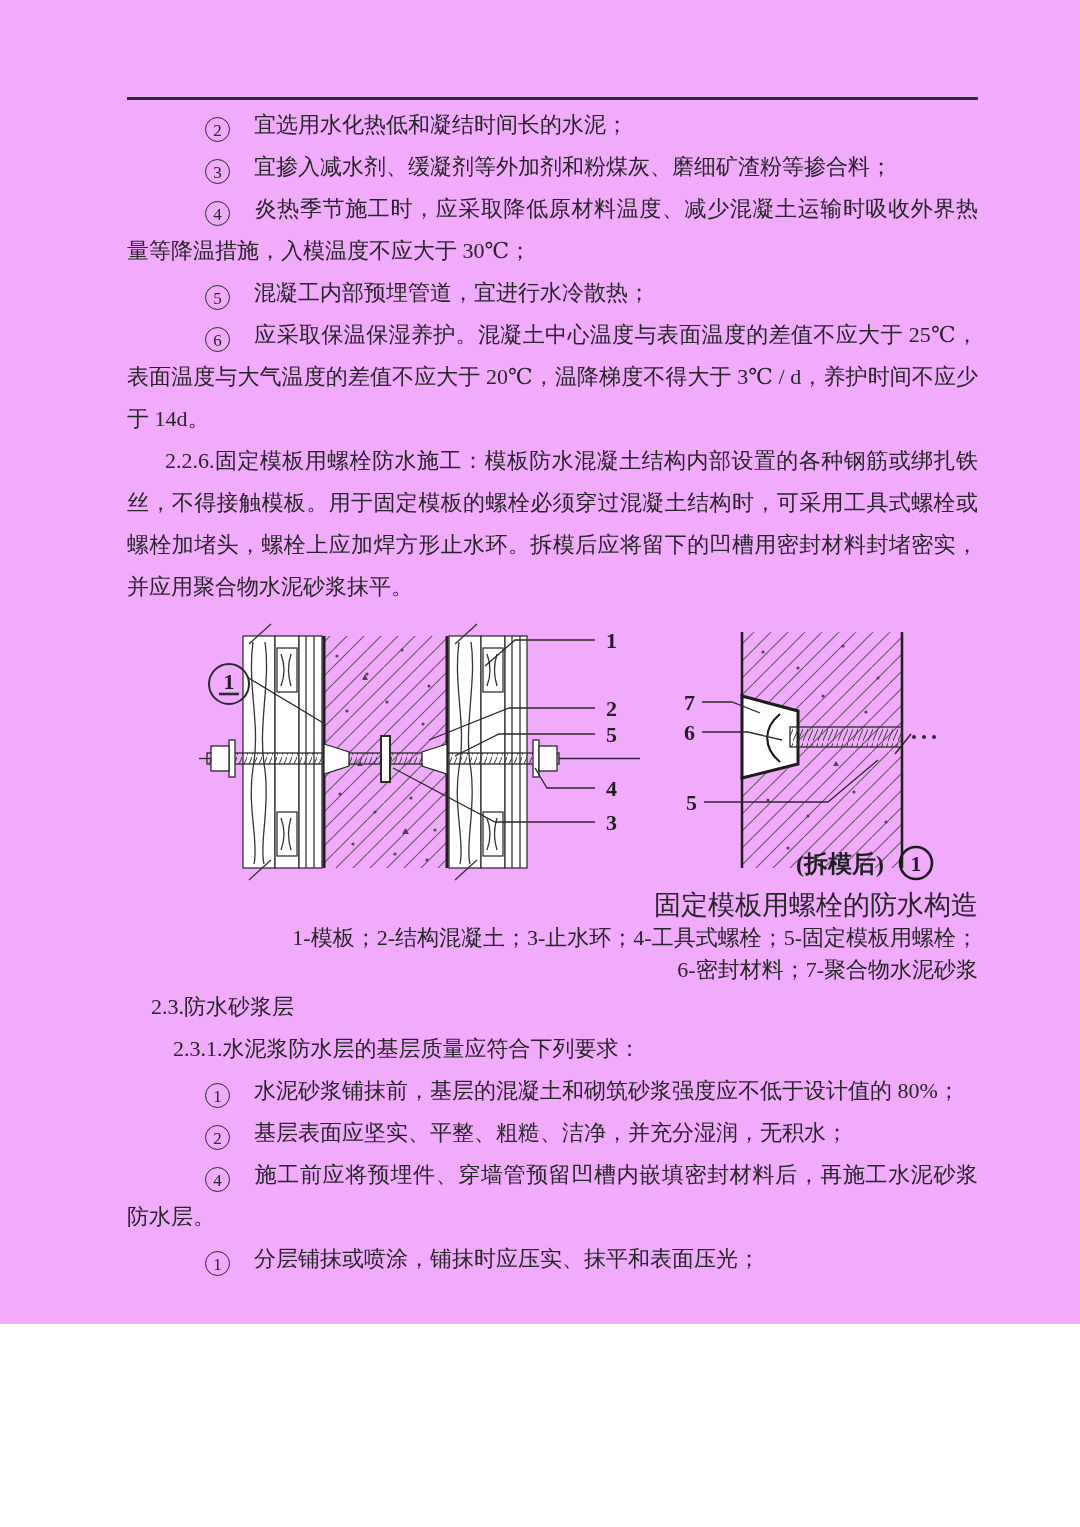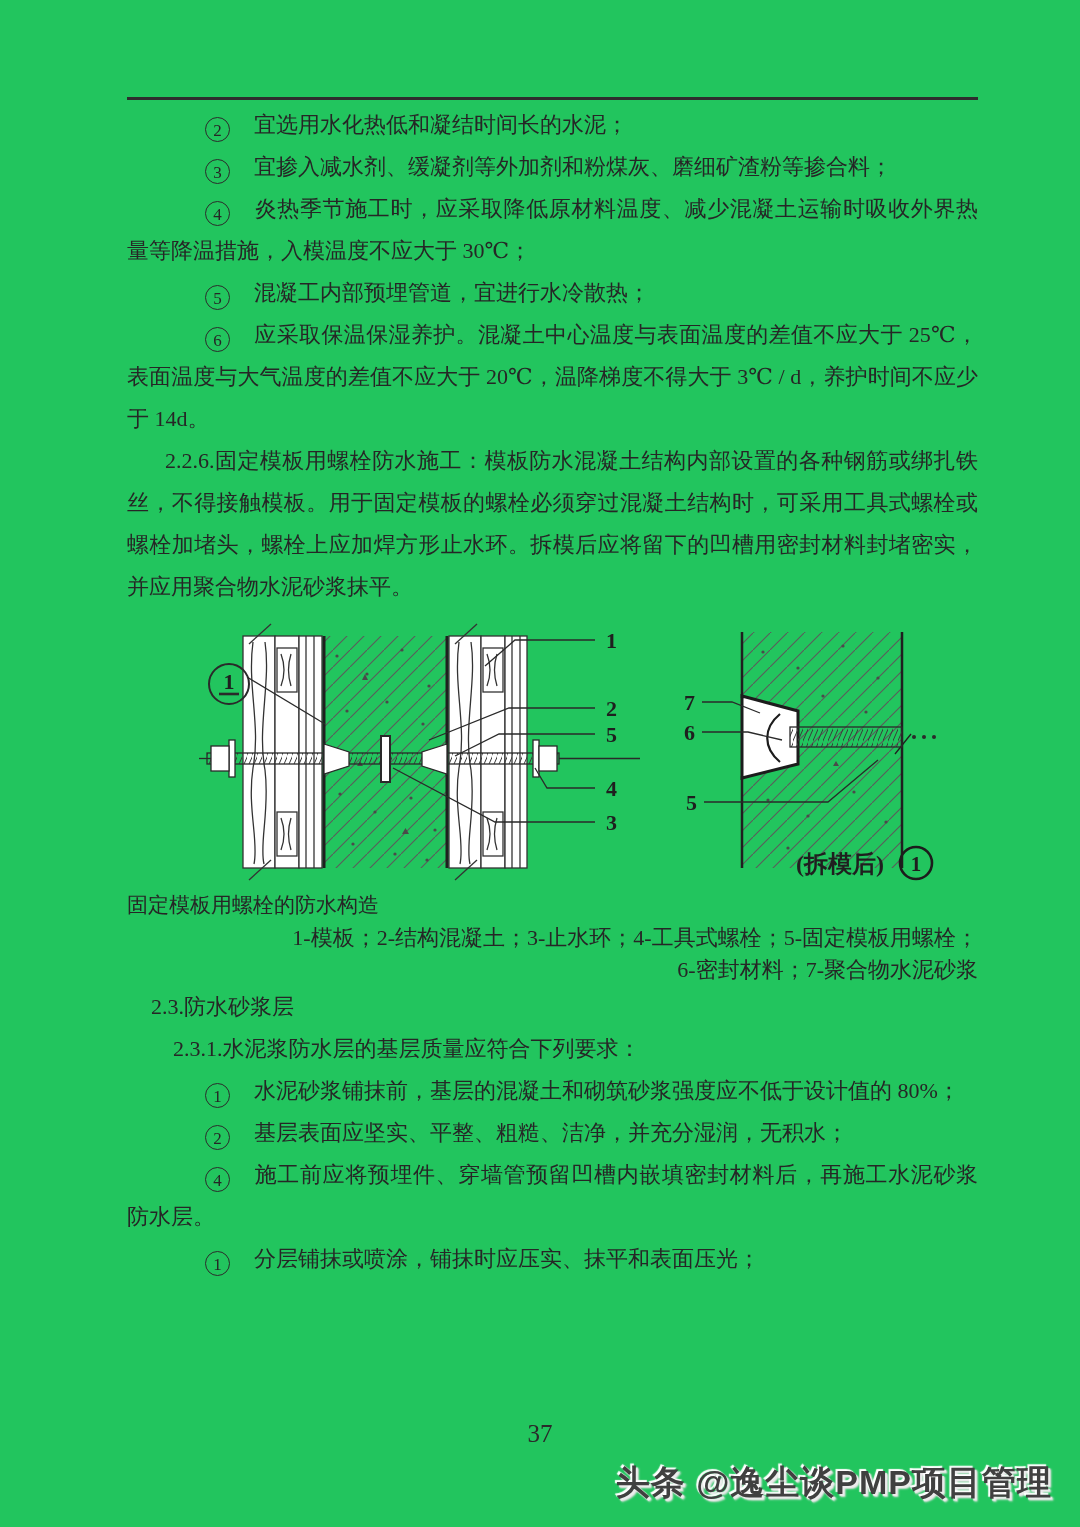--- a/index.html
+++ b/index.html
@@ -1,19 +1,19 @@
 <!DOCTYPE html>
 <html><head>
 <meta charset="utf-8">
 <style>
   html,body{margin:0;padding:0;background:#ffffff;}
   .page{
     position:relative;
-    width:1080px;height:1527px;
-    background:#22c55e;
+    width:1080px;height:1324px;
+    background:#f0abfc;
     font-family:"Liberation Serif","DejaVu Serif",serif;
     color:#262626;
     overflow:hidden;
   }
   .top-rule{
     position:absolute;left:127px;top:97px;
     width:851px;height:3px;background:#2e2e2e;
   }
   .content{
     position:absolute;left:127px;top:104px;width:851px;
@@ -27,21 +27,21 @@
     text-align:center;text-indent:0;font-size:17px;
     vertical-align:-4px;margin-right:24px;box-sizing:border-box;
   }
   .para-226{text-indent:38px;}
   .figure-row{
     margin-top:8px;display:flex;align-items:flex-start;
   }
   .fig-main{margin-left:70px;}
   .fig-detail{margin-left:26px;}
   .fig-caption-title{
-    text-align:left;font-size:21px;line-height:34px;margin-top:2px;
+    text-align:right;font-size:27px;line-height:34px;margin-top:2px;
     text-indent:0;
   }
   .fig-legend{
     text-align:right;font-size:22px;line-height:32px;text-indent:0;
   }
   .sec-23{margin-top:26px;text-indent:24px;}
   .sec-231,.sec-232{text-indent:46px;}
   .pageno{
     position:absolute;top:1420px;left:0;width:100%;
     text-align:center;font-size:25px;color:#2a2a2a;

